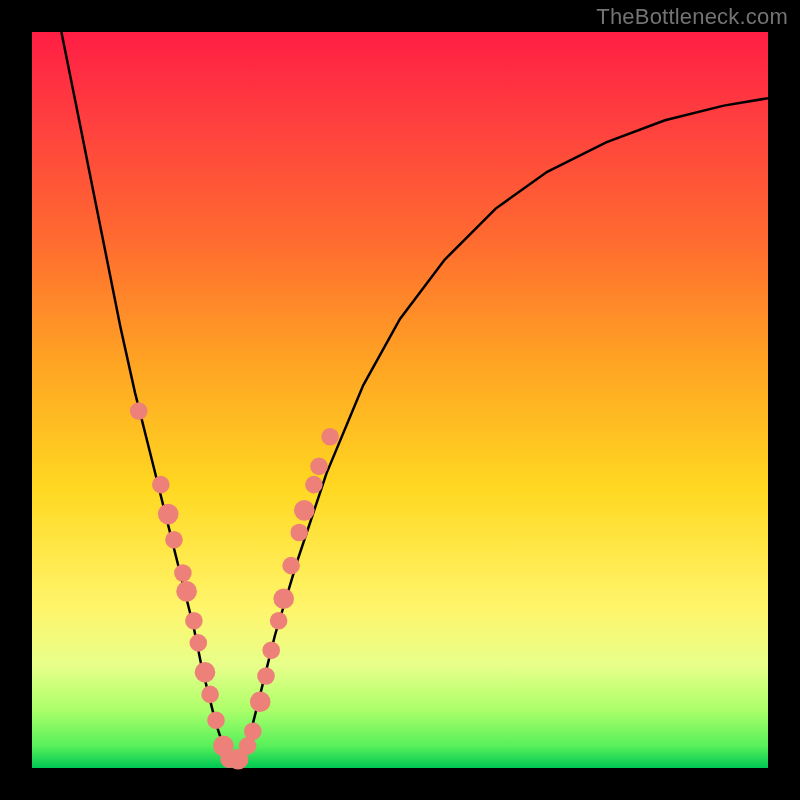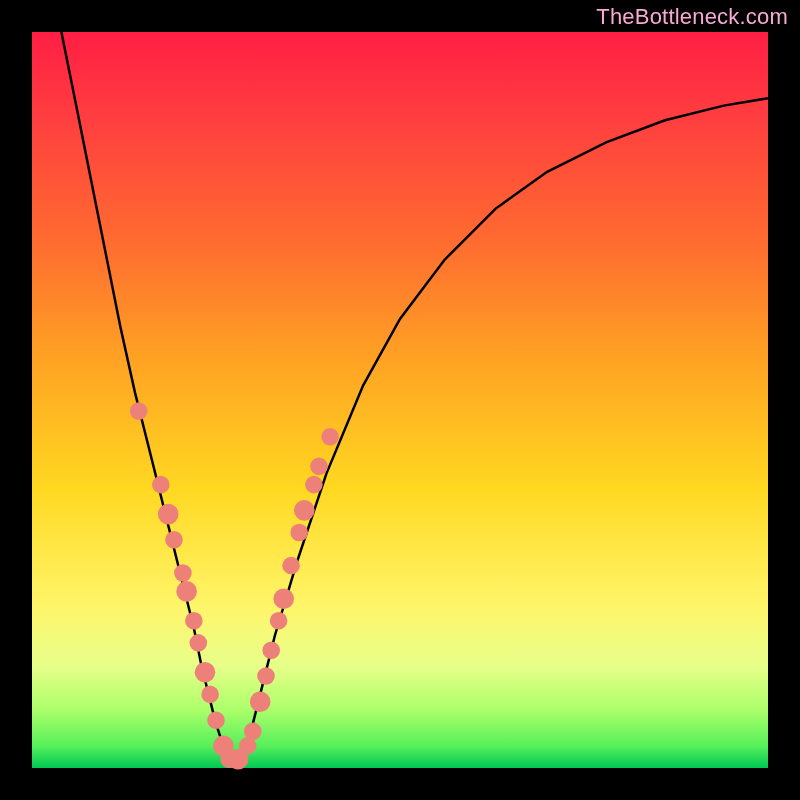--- a/index.html
+++ b/index.html
@@ -37,21 +37,21 @@
       #e8ff8a 86%,
       #adff6a 92%,
       #57f05b 97%,
       #00c853 100%
     );
   }
   .watermark {
     position: absolute;
     top: 4px;
     right: 12px;
-    color: #f9a8d4;
+    color: #737373;
     font-size: 22px;
     font-weight: 500;
     letter-spacing: 0.2px;
     user-select: none;
     pointer-events: none;
   }
   svg.curves {
     position: absolute;
     left: 0;
     top: 0;

